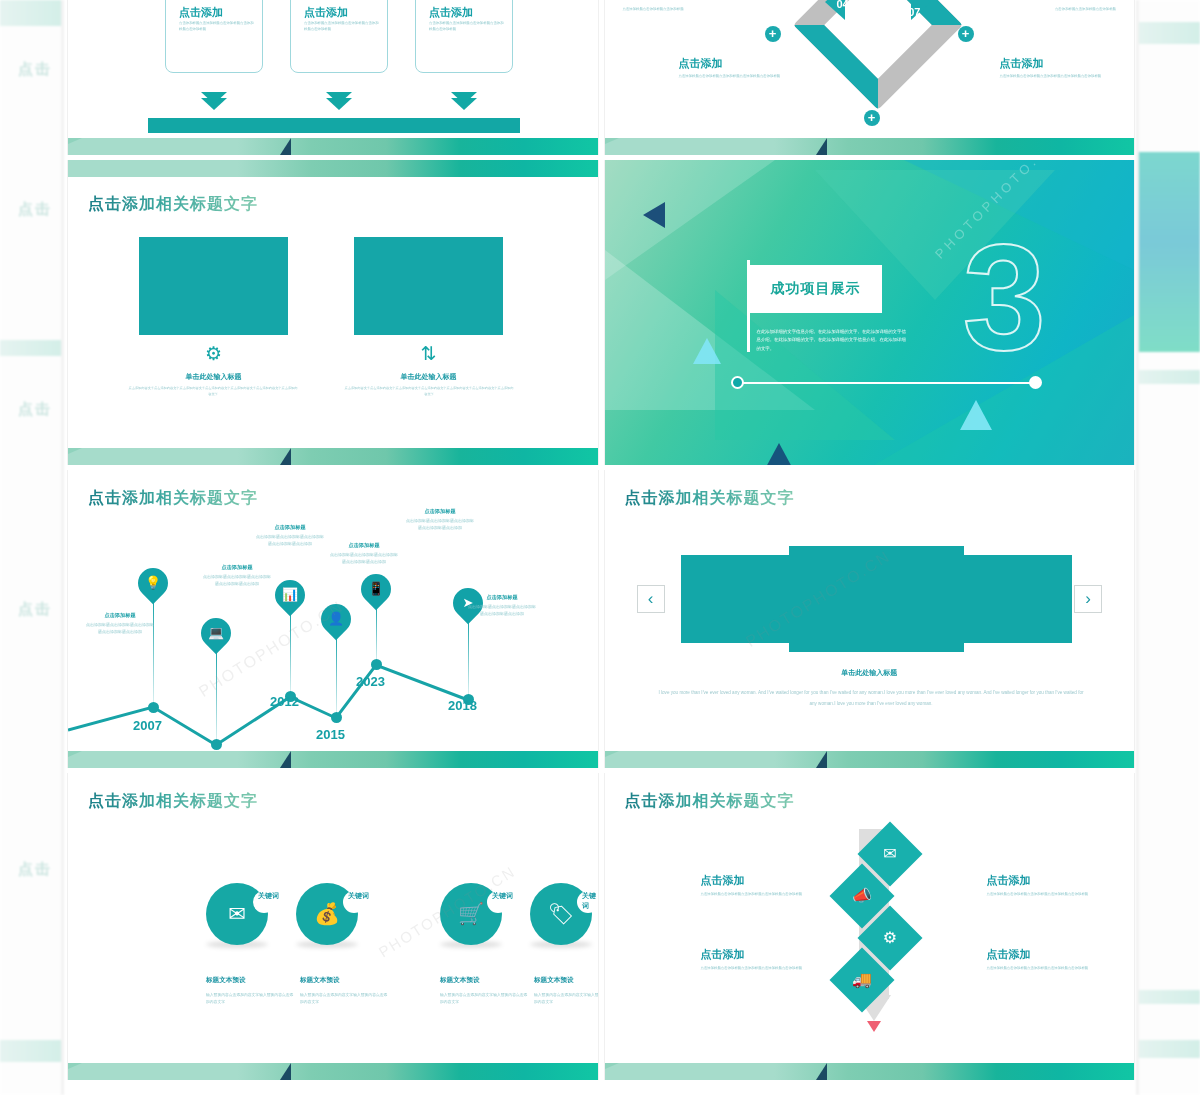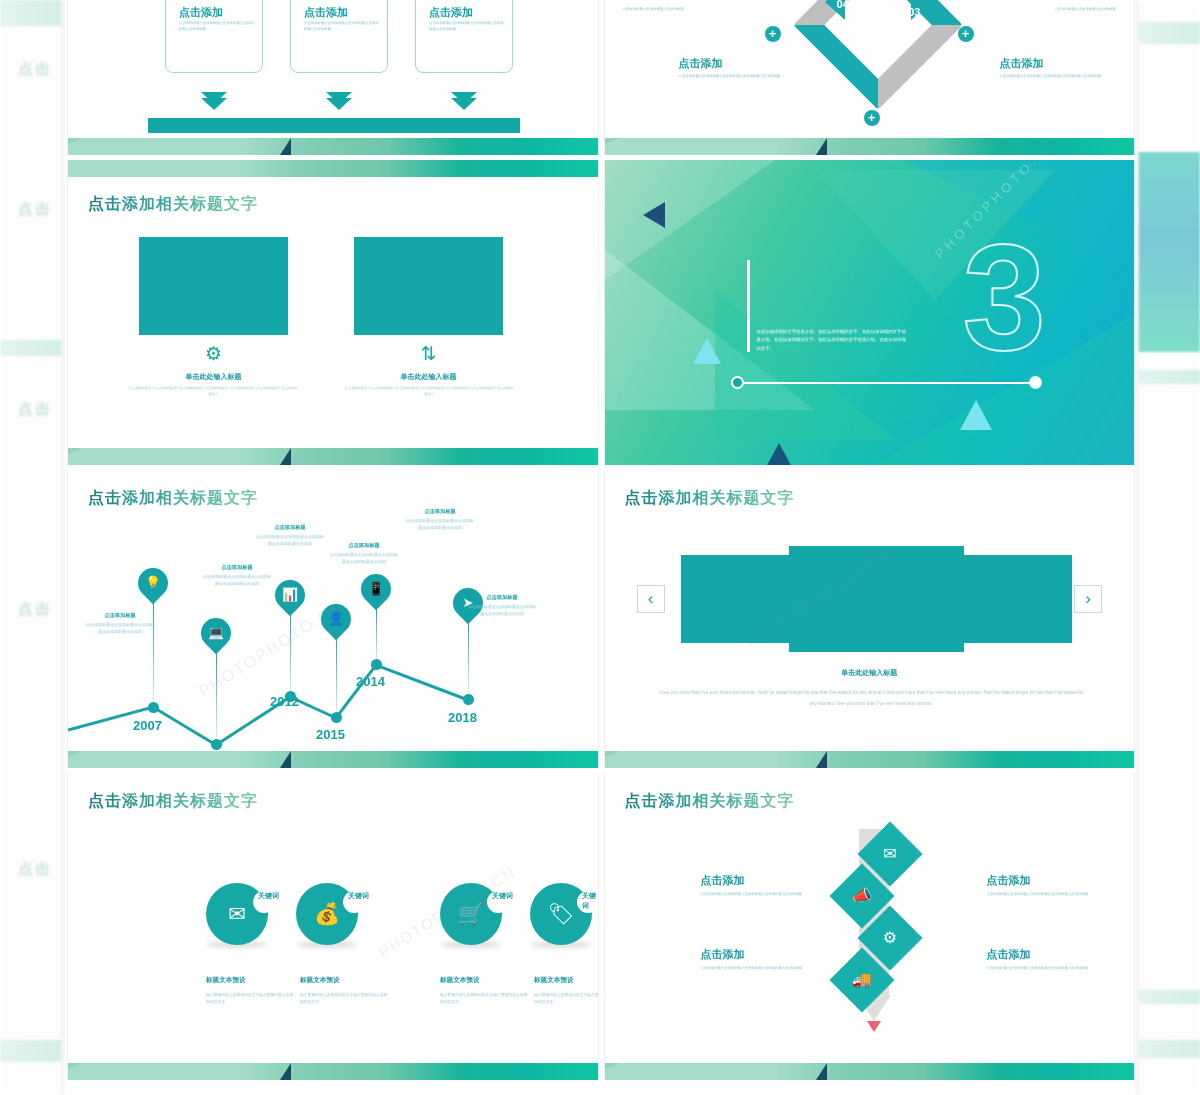--- a/index.html
+++ b/index.html
@@ -244,21 +244,21 @@
         <div class="sb tiny">点击添加标题点击添加标题点击添加标题</div>
       </div>
 
       <div class="cyc">
         <div class="sq"></div>
         <div class="sq2"></div>
 
         <div class="arw" style="left:32px;top:44px;border-top:18px solid transparent;border-bottom:18px solid transparent;border-right:20px solid #18aaae;"></div>
         <div class="arw" style="right:32px;top:44px;border-top:18px solid transparent;border-bottom:18px solid transparent;border-left:20px solid #18aaae;"></div>
         <div class="num" style="left:44px;top:58px;">04</div>
-        <div class="num" style="right:42px;top:66px;">03</div>
+        <div class="num" style="right:42px;top:66px;">07</div>
 
       </div>
 
       <div class="plus" style="left:160px;top:26px;">+</div>
       <div class="plus" style="left:353px;top:26px;">+</div>
       <div class="plus" style="left:259px;top:110px;">+</div>
 
       <div class="sidetxt" style="left:74px;top:56px;">
         <div class="st">点击添加</div>
         <div class="sb tiny">点击添加标题点击添加标题点击添加标题点击添加标题点击添加标题</div>
@@ -314,20 +314,23 @@
         <div class="poly" style="left:210px;top:10px;border-top:130px solid rgba(80,210,180,.3);border-left:120px solid transparent;border-right:120px solid transparent;"></div>
         <div class="poly" style="left:38px;top:42px;border-top:13px solid transparent;border-bottom:13px solid transparent;border-right:22px solid #1c4f7a;"></div>
         <div class="poly" style="left:160px;bottom:-4px;border-left:14px solid transparent;border-right:14px solid transparent;border-bottom:26px solid #16547d;"></div>
         <div class="poly" style="left:88px;top:178px;border-left:14px solid transparent;border-right:14px solid transparent;border-bottom:26px solid rgba(130,230,250,.85);"></div>
         <div class="poly" style="left:355px;top:240px;border-left:16px solid transparent;border-right:16px solid transparent;border-bottom:30px solid rgba(140,235,250,.85);"></div>
 
         <div class="big3">3</div>
         <div class="wm" style="right:55px;top:30px;">PHOTOPHOTO.CN</div>
 
         <div class="flagpole"></div>
+        <div class="flagbox">
+          <span>成功项目展示</span>
+        </div>
         <div class="covertxt">在此添加详细的文字信息介绍。在此添加详细的文字。在此添加详细的文字信息介绍。在此添加详细的文字。在此添加详细的文字信息介绍。在此添加详细的文字。</div>
         <div class="railline"></div>
         <div class="raildot" style="left:126px;"></div>
         <div class="raildot r2" style="left:424px;"></div>
       </div>
     </div>
   </div>
 
   <div class="gap"></div>
 
@@ -344,22 +347,22 @@
       <div class="node" style="left:143px;top:269px;"></div>
       <div class="node" style="left:217px;top:221px;"></div>
       <div class="node" style="left:263px;top:242px;"></div>
       <div class="node" style="left:303px;top:189px;"></div>
       <div class="node" style="left:395px;top:224px;"></div>
 
       <div class="year" style="left:65px;top:248px;">2007</div>
       <div class="year" style="left:128px;top:282px;">2011</div>
       <div class="year" style="left:202px;top:224px;">2012</div>
       <div class="year" style="left:248px;top:257px;">2015</div>
-      <div class="year" style="left:288px;top:204px;">2014</div>
-      <div class="year" style="left:380px;top:240px;">2018</div>
+      <div class="year" style="left:288px;top:204px;">2023</div>
+      <div class="year" style="left:380px;top:228px;">2018</div>
 
       <div class="stem" style="left:85px;top:128px;height:110px;"></div>
       <div class="stem" style="left:148px;top:178px;height:96px;"></div>
       <div class="stem" style="left:222px;top:140px;height:86px;"></div>
       <div class="stem" style="left:268px;top:164px;height:82px;"></div>
       <div class="stem" style="left:308px;top:134px;height:60px;"></div>
       <div class="stem" style="left:400px;top:148px;height:80px;"></div>
 
       <div class="pin" style="left:70px;top:98px;">
         <i>💡</i>

